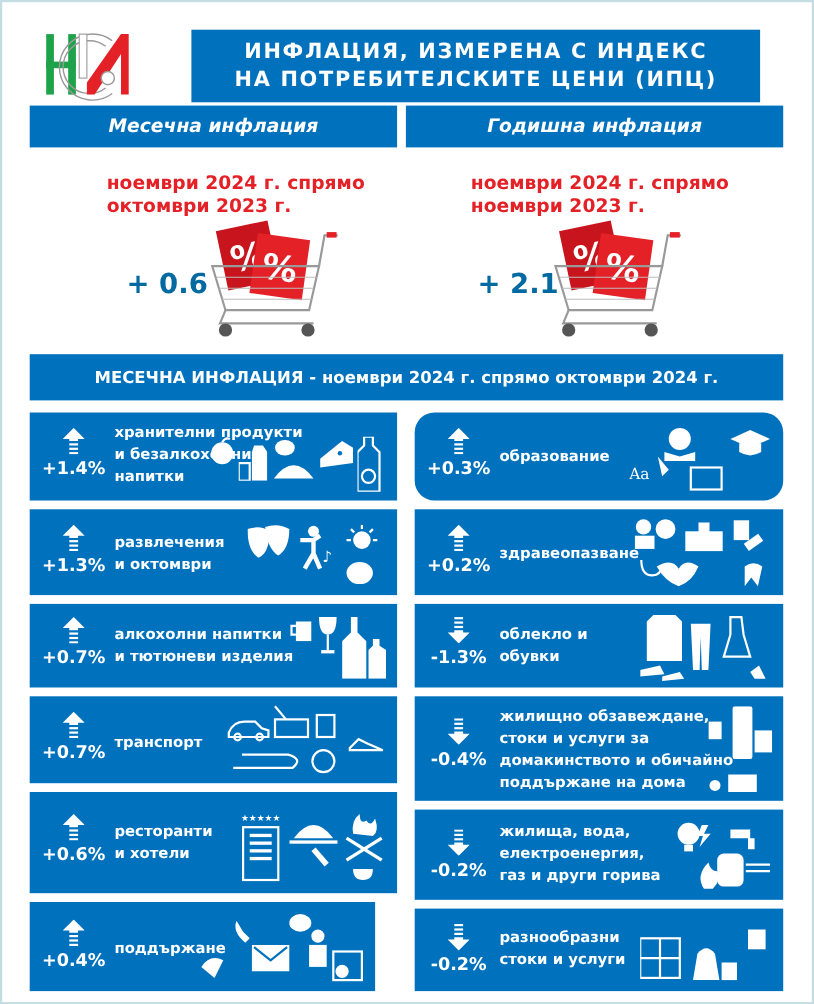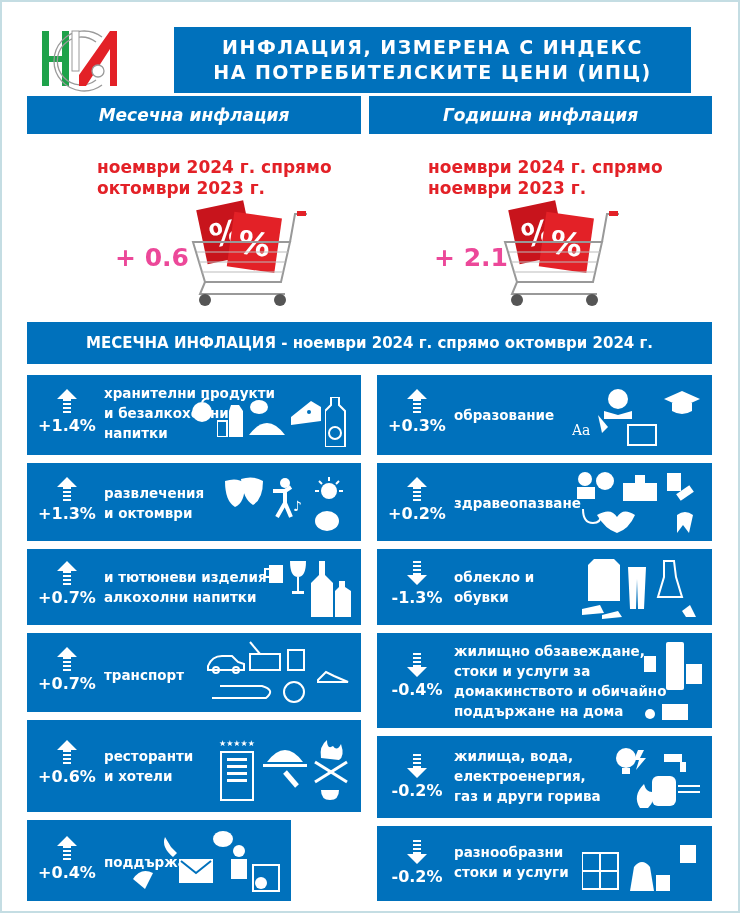--- a/index.html
+++ b/index.html
@@ -16,21 +16,21 @@
 
   .sub-head { position: absolute; top: 96px; height: 38px; display: flex; align-items: center; justify-content: center;
     font-style: italic; font-weight: bold; font-size: 17px; }
   .sub-head.left { left: 27px; width: 334px; }
   .sub-head.right { left: 369px; width: 343px; }
 
   .period { position: absolute; color: #e32127; font-weight: bold; font-size: 17px; line-height: 21px; }
   .period.left { left: 97px; top: 157px; }
   .period.right { left: 428px; top: 157px; }
 
-  .big-val { position: absolute; color: #ec4899; font-weight: bold; font-size: 25px; }
+  .big-val { position: absolute; color: #0369a1; font-weight: bold; font-size: 25px; }
   .big-val.left { left: 115px; top: 243px; }
   .big-val.right { left: 434px; top: 243px; }
 
   .cart { position: absolute; width: 130px; height: 110px; }
   .cart.left { left: 185px; top: 200px; }
   .cart.right { left: 497px; top: 200px; }
 
   .section-bar { position: absolute; left: 27px; top: 322px; width: 685px; height: 42px;
     display: flex; align-items: center; justify-content: center; font-weight: bold; font-size: 15px; }
 
@@ -202,22 +202,22 @@
   <div class="ind" style="top:12px;">
     <svg class="arrow" width="20" height="24" viewBox="0 0 20 24">
         <polygon points="10,0 20,10 14,10 14,12 6,12 6,10 0,10" fill="#fff"></polygon>
         <rect x="6" y="14" width="8" height="2" fill="#fff"></rect>
         <rect x="6" y="18" width="8" height="2" fill="#fff"></rect>
         <rect x="6" y="22" width="8" height="2" fill="#fff"></rect>
       </svg>
     <div class="pct">+0.7%</div>
   </div>
   <div class="lbl" style="top:18px;">
+    <div>алкохолни напитки</div>
     <div>и тютюневи изделия</div>
-    <div>алкохолни напитки</div>
   </div>
   <div class="icons" style="bottom:8px;">
     <svg width="22" height="22" viewBox="0 0 22 22">
         <rect x="6" y="4" width="14" height="18" fill="#fff"></rect>
         <path d="M6 8 L2 8 L2 16 L6 16" stroke="#fff" stroke-width="2" fill="none"></path>
       </svg>
     <svg width="18" height="34" viewBox="0 0 18 34">
         <path d="M1 0 L17 0 Q17 16 9 16 Q1 16 1 0 Z" fill="#fff"></path>
         <rect x="8" y="16" width="2" height="14" fill="#fff"></rect>
         <rect x="3" y="30" width="12" height="3" fill="#fff"></rect>
@@ -291,21 +291,21 @@
       </svg>
     <svg width="40" height="66" viewBox="0 0 40 66">
         <path d="M10 20 Q8 8 16 2 Q16 12 22 8 Q26 14 30 6 Q34 18 28 22 Z" fill="#fff"></path>
         <line x1="4" y1="24" x2="36" y2="44" stroke="#fff" stroke-width="3"></line>
         <line x1="36" y1="24" x2="4" y2="44" stroke="#fff" stroke-width="3"></line>
         <path d="M10 52 L28 52 Q28 62 19 62 Q10 62 10 52 Z" fill="#fff"></path>
       </svg>
   </div>
 </div>
 
-<div class="card blue" style="left:27px;top:820px;width:264px;height:81px;">
+<div class="card blue" style="left:27px;top:820px;width:314px;height:81px;">
   <div class="ind" style="top:16px;">
     <svg class="arrow" width="20" height="24" viewBox="0 0 20 24">
         <polygon points="10,0 20,10 14,10 14,12 6,12 6,10 0,10" fill="#fff"></polygon>
         <rect x="6" y="14" width="8" height="2" fill="#fff"></rect>
         <rect x="6" y="18" width="8" height="2" fill="#fff"></rect>
         <rect x="6" y="22" width="8" height="2" fill="#fff"></rect>
       </svg>
     <div class="pct">+0.4%</div>
   </div>
   <div class="lbl" style="top:32px;">
@@ -321,21 +321,21 @@
           <circle cx="108" cy="22" r="6"></circle>
           <rect x="100" y="30" width="16" height="20"></rect>
           <rect x="122" y="36" width="26" height="26" fill="none" stroke="#fff" stroke-width="2"></rect>
           <circle cx="130" cy="54" r="6"></circle>
         </g>
         <path d="M50 32 L65 44 L80 32" stroke="#0071bc" stroke-width="2" fill="none"></path>
       </svg>
   </div>
 </div>
 
-<div class="card blue" style="left:377px;top:375px;width:335px;height:80px;">
+<div class="card blue" style="left:377px;top:375px;width:335px;height:80px;border-radius:18px;">
   <div class="ind" style="top:14px;">
     <svg class="arrow" width="20" height="24" viewBox="0 0 20 24">
         <polygon points="10,0 20,10 14,10 14,12 6,12 6,10 0,10" fill="#fff"></polygon>
         <rect x="6" y="14" width="8" height="2" fill="#fff"></rect>
         <rect x="6" y="18" width="8" height="2" fill="#fff"></rect>
         <rect x="6" y="22" width="8" height="2" fill="#fff"></rect>
       </svg>
     <div class="pct">+0.3%</div>
   </div>
   <div class="lbl" style="top:30px;">

